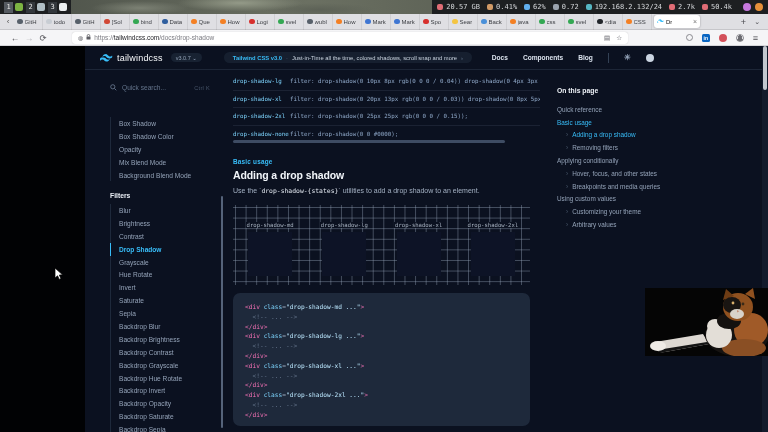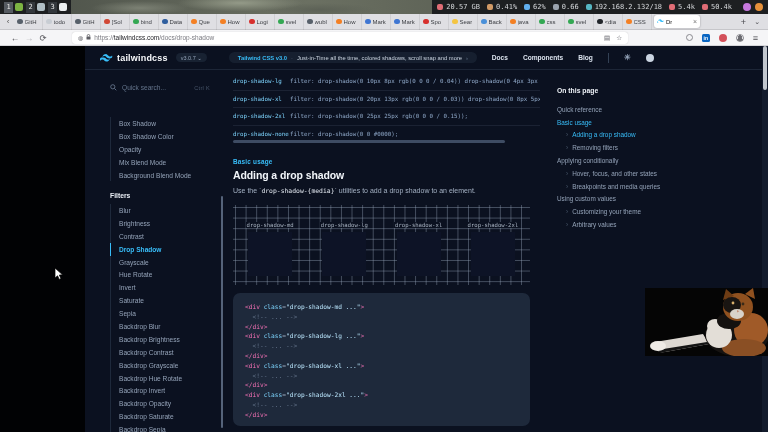--- a/index.html
+++ b/index.html
@@ -70,21 +70,21 @@
   
   .viewport { position:absolute; top:46px; left:0; width:768px; height:386px; background:#0b1120;
     color:#cbd5e1; }
   .left-void { position:absolute; left:0; top:0; width:85px; height:386px; background:#010204; }
 
   
   .site-header { position:absolute; left:85px; top:0; width:677px; height:24px;
     display:flex; align-items:center; padding:0 108px 0 15px;
     border-bottom:1px solid rgba(51,65,85,.45); }
   .logo { display:flex; align-items:center; gap:4px; }
-  .logo-text { font-size:9px; font-weight:bold; color:#f8fafc; letter-spacing:.2px; }
+  .logo-text { font-size:9px; font-weight:normal; color:#f8fafc; letter-spacing:.2px; }
   .version-pill { margin-left:8px; font-size:5.5px; color:#94a3b8; background:rgba(30,41,59,.7);
     border-radius:6px; padding:1.5px 5px; }
   .banner { margin-left:22px; display:flex; align-items:center; gap:4px; font-size:5.8px;
     background:rgba(30,41,59,.6); border-radius:999px; padding:2.5px 9px; color:#cbd5e1; }
   .banner-title { color:#38bdf8; font-weight:bold; }
   .banner-sep { color:#64748b; }
   .banner-arrow { color:#64748b; }
   .site-nav { margin-left:auto; display:flex; align-items:center; gap:15px; font-size:6.6px;
     font-weight:bold; color:#dbe3ee; }
   .hdr-divider { width:1px; height:10px; background:#334155; }
@@ -204,31 +204,31 @@
           <span class="stat-value">0.41%</span>
         </span>
 
         <span class="stat">
           <span class="stat-icon" style="background: rgb(97, 175, 239);"></span>
           <span class="stat-value">62%</span>
         </span>
 
         <span class="stat">
           <span class="stat-icon" style="background: rgb(154, 162, 173);"></span>
-          <span class="stat-value">0.66</span>
+          <span class="stat-value">0.72</span>
         </span>
 
         <span class="stat">
           <span class="stat-icon" style="background: rgb(86, 182, 194);"></span>
-          <span class="stat-value">192.168.2.132/18</span>
+          <span class="stat-value">192.168.2.132/24</span>
         </span>
 
         <span class="stat">
           <span class="stat-icon" style="background: rgb(224, 108, 117);"></span>
-          <span class="stat-value">5.4k</span>
+          <span class="stat-value">2.7k</span>
         </span>
 
         <span class="stat">
           <span class="stat-icon" style="background: rgb(224, 108, 117);"></span>
           <span class="stat-value">50.4k</span>
         </span>
       </span>
     <span class="tray">
 
         <span class="tray-icon" style="background: rgb(198, 120, 221);"></span>
@@ -546,21 +546,21 @@
       <div class="ref-row">
         <span class="ref-class">drop-shadow-none</span>
         <span class="ref-value">filter: drop-shadow(0 0 #0000);</span>
       </div>
     </div>
   <div class="hscrollbar"></div>
 
   <div class="prose">
     <div class="eyebrow">Basic usage</div>
     <div class="page-heading">Adding a drop shadow</div>
-    <div class="body-text"><span>Use the `</span><span class="inline-code">drop-shadow-{media}</span><span>` utilities to add a drop shadow to an element.</span></div>
+    <div class="body-text"><span>Use the `</span><span class="inline-code">drop-shadow-{states}</span><span>` utilities to add a drop shadow to an element.</span></div>
   </div>
 
   <div class="demo">
 
       <div class="demo-col">
         <div class="demo-label">drop-shadow-md</div>
         <div class="demo-box"></div>
       </div>
 
       <div class="demo-col">

